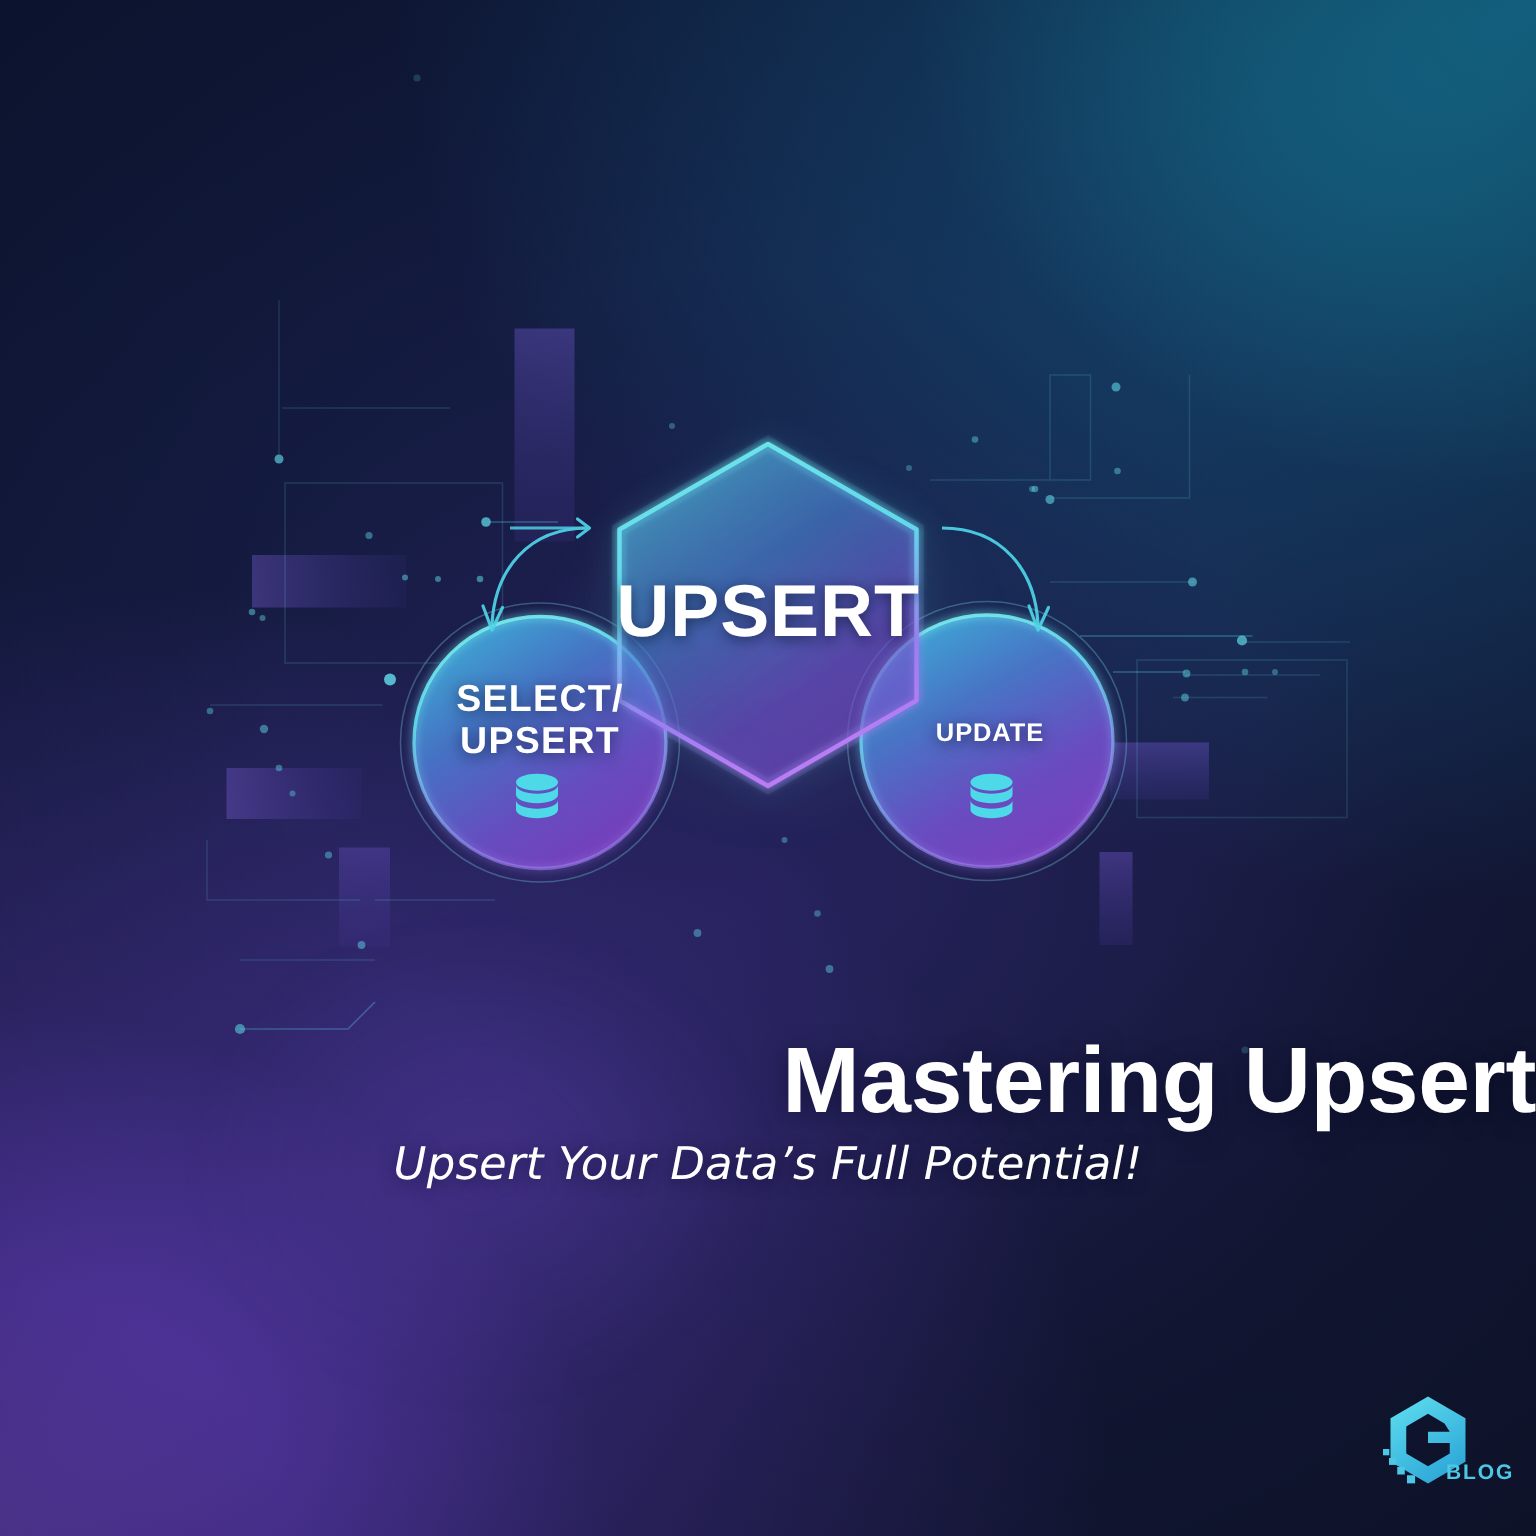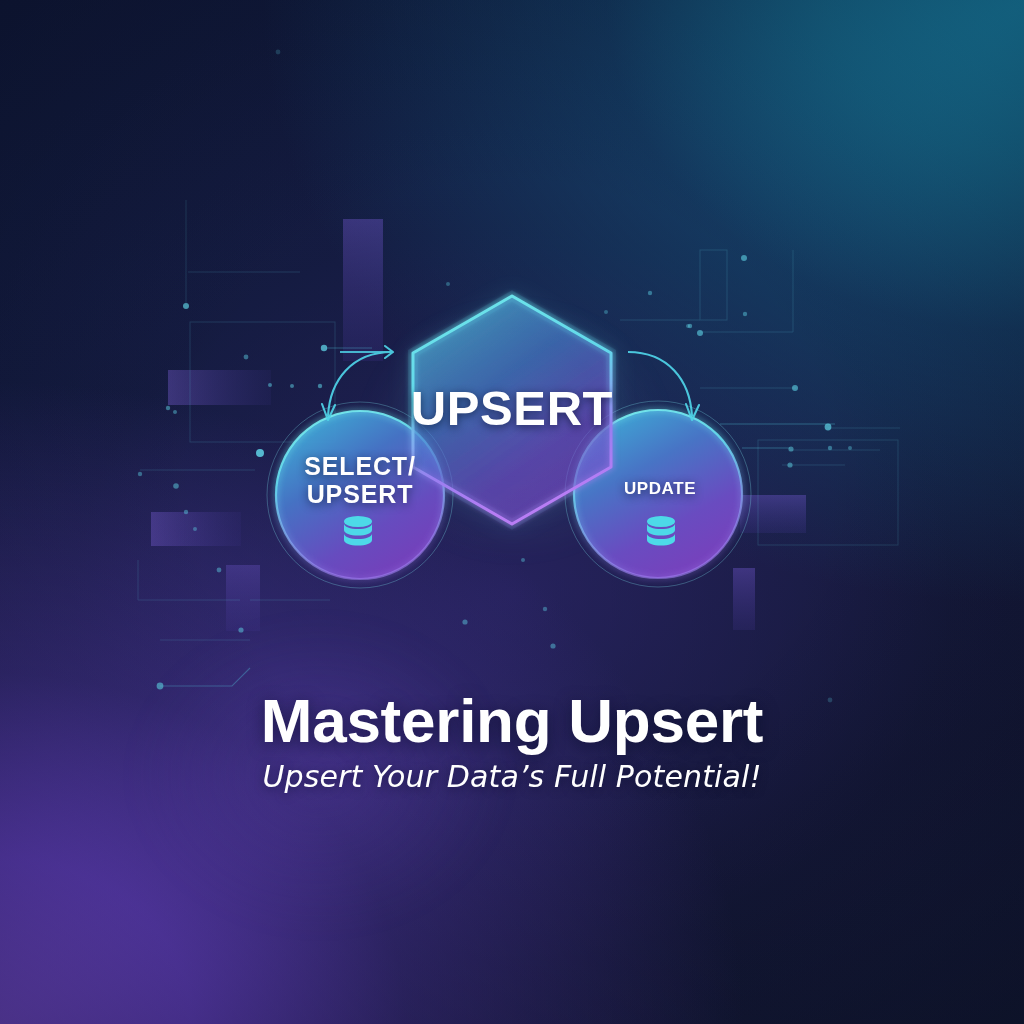--- a/index.html
+++ b/index.html
@@ -73,20 +73,21 @@
     left: 0; right: 0; top: 690px;
     text-align: center;
   }
   #title {
     color: #ffffff;
     font-size: 62px;
     font-weight: bold;
     letter-spacing: -0.004em;
     line-height: 1.0;
     text-shadow: 0 3px 16px rgba(6,10,35,0.55);
+    text-align: right;
   }
   #subtitle {
     margin-top: 12px;
     color: #f2f4fb;
     font-size: 29px;
     font-weight: normal;
     letter-spacing: 0.004em;
     text-shadow: 0 2px 10px rgba(6,10,35,0.5);
   }
   #tagline {
@@ -320,14 +321,33 @@
         <path d="M8 21.5 v6.4 c0 3.1 6.3 5.6 14 5.6 s14-2.5 14-5.6 v-6.4 c0 3.1 -6.3 5.6 -14 5.6 s-14 -2.5 -14 -5.6 z"></path>
       </g>
     </svg>
   </div>
 
   <div class="headline-block">
     <div id="title">Mastering Upsert</div>
     <div id="tagline">Upsert Your Data’s Full Potential!</div>
   </div>
 
+  <div class="logo-wrap">
+    <svg width="72" height="72" viewBox="0 0 72 72">
+      <defs>
+        <linearGradient id="logoGrad" x1="0" y1="0" x2="0.6" y2="1">
+          <stop offset="0%" stop-color="#5fe0f0"></stop>
+          <stop offset="100%" stop-color="#2fa8d8"></stop>
+        </linearGradient>
+      </defs>
+      <path d="M36 6 L61 20.5 V49.5 L36 64 L11 49.5 V20.5 Z
+               M36 17.5 L21.5 26 V44 L36 52.5 L50.5 44 V37 H36 V29.5 H50.5 L47 24 Z" fill="url(#logoGrad)" fill-rule="evenodd"></path>
+      <g fill="#4cc8e6">
+        <rect x="6" y="41" width="4.2" height="4.2"></rect>
+        <rect x="10" y="47" width="4.6" height="4.6"></rect>
+        <rect x="15.5" y="53" width="5" height="5"></rect>
+        <rect x="22" y="58.5" width="5.4" height="5.4"></rect>
+      </g>
+    </svg>
+    <div id="logo-text">BLOG</div>
+  </div>
 
 </div>
 
 </body></html>

